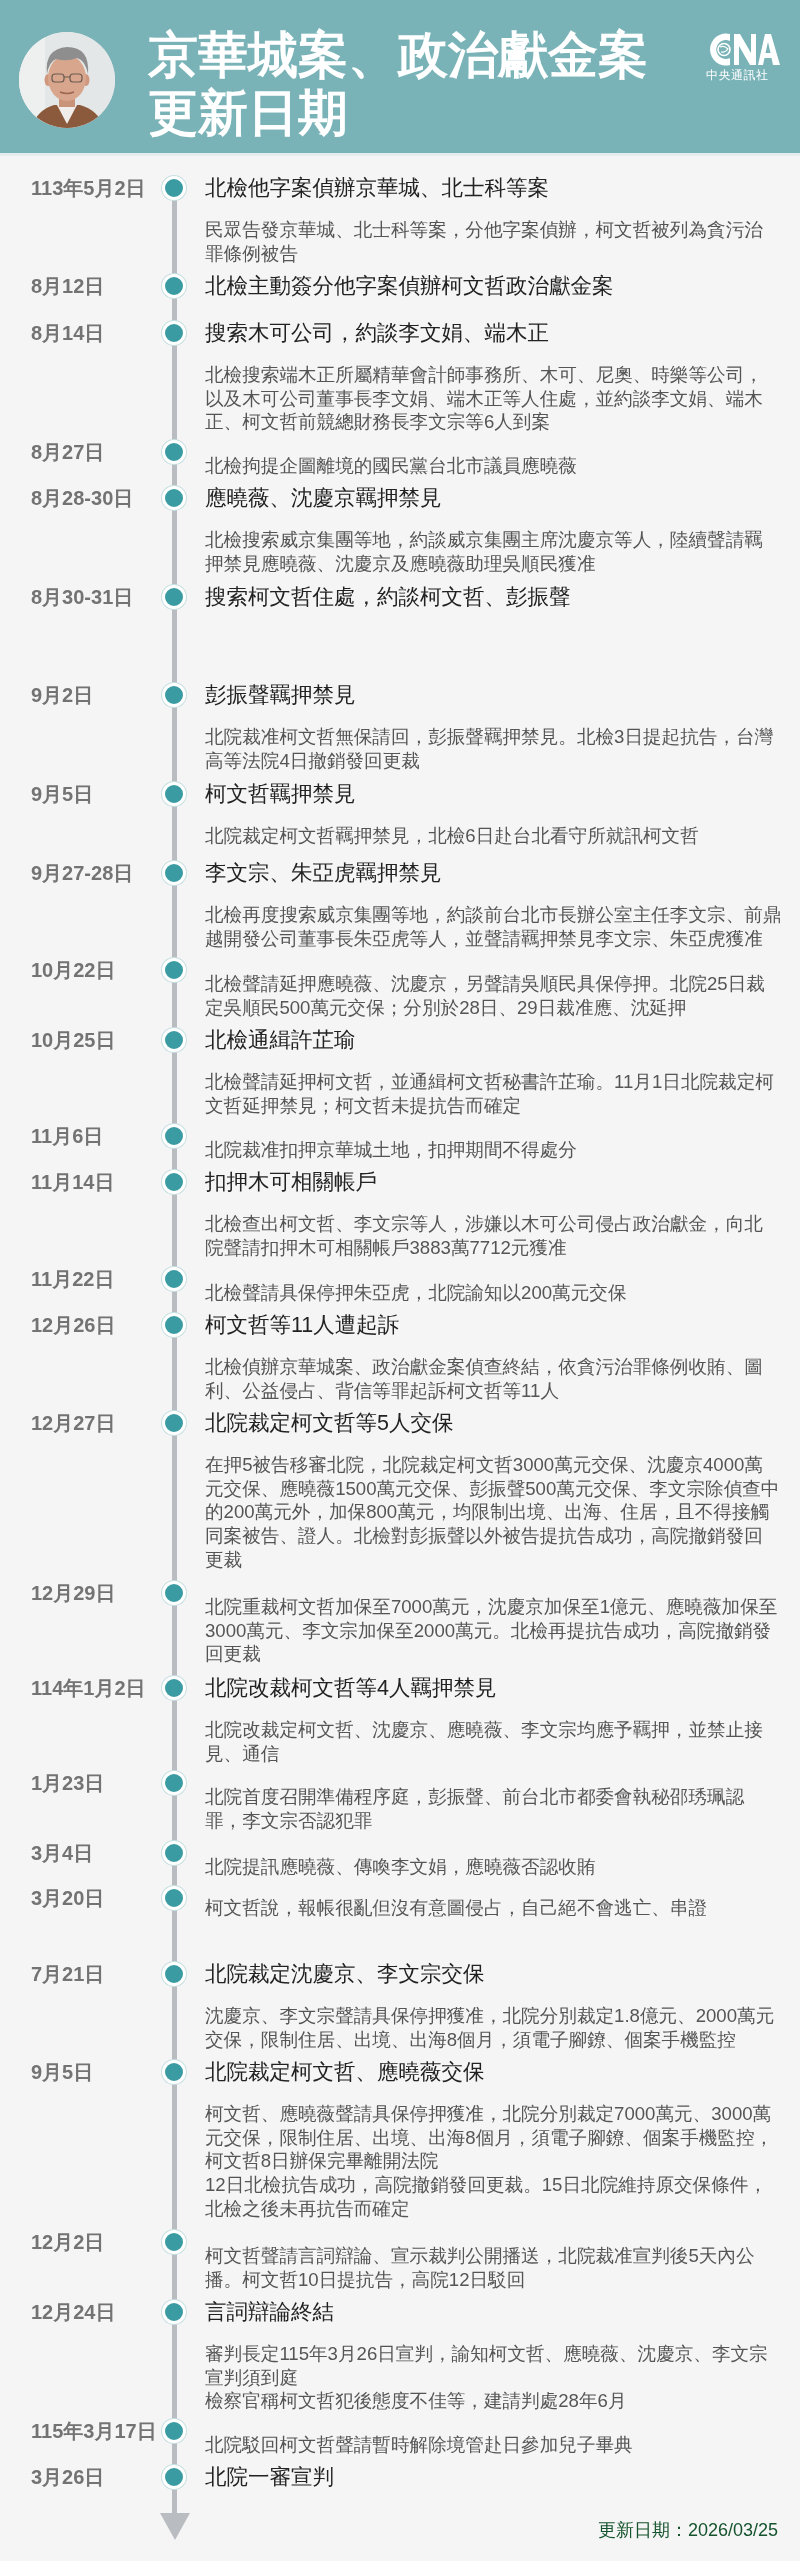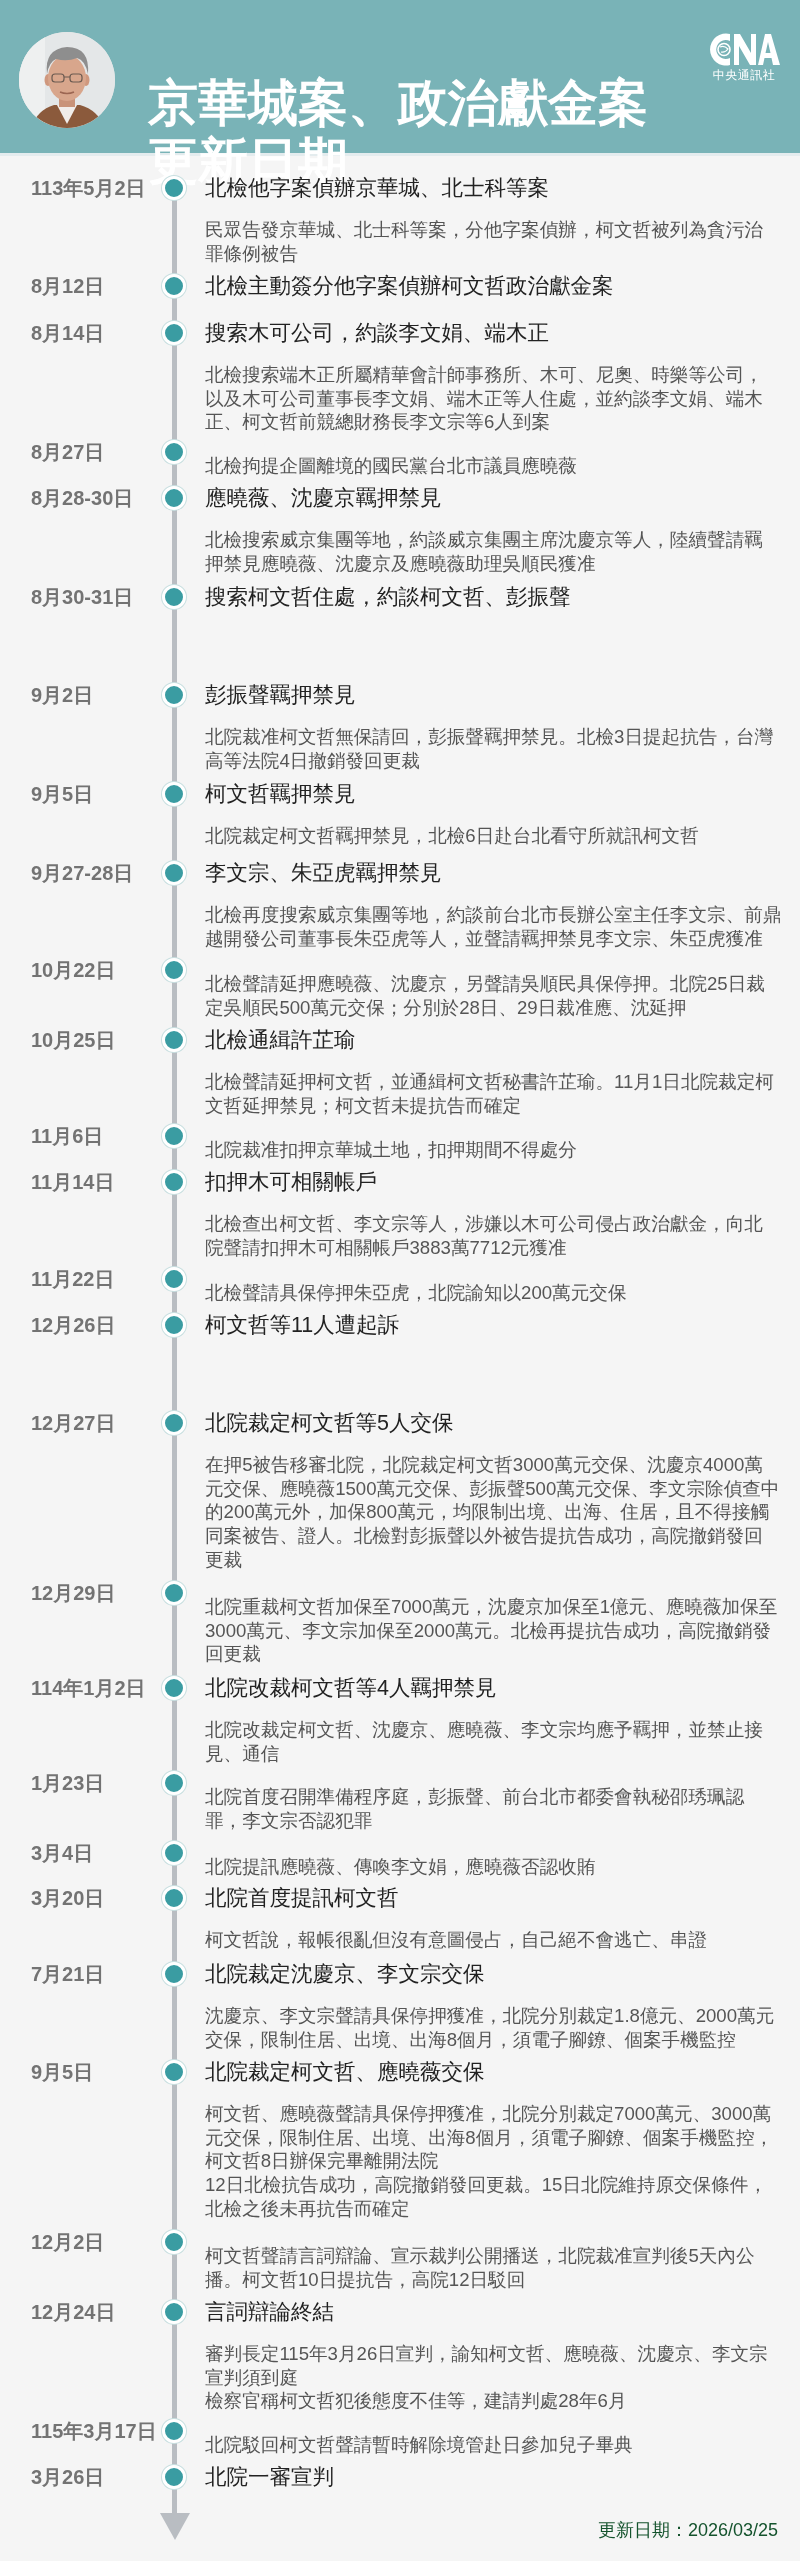--- a/index.html
+++ b/index.html
@@ -12,27 +12,27 @@
       position: absolute; left: 0; top: 0; width: 800px; height: 153px;
       background: #79B3B7; box-shadow: 0 3px 0 #E4ECEE;
     }
     .avatar {
       position: absolute; left: 19px; top: 32px; width: 96px; height: 96px;
       border-radius: 50%; overflow: hidden; background: #E4E7E8;
     }
     .avatar svg { display: block; }
     .htitle {
       position: absolute; left: 148px; top: 26px; color: #fff;
-      font-size: 50px; font-weight: bold; line-height: 58px; white-space: nowrap; margin-top: 48px;
+      font-size: 50px; font-weight: bold; line-height: 58px; white-space: nowrap;
     }
     .htitle div { display: block; }
     .logo { position: absolute; left: 706px; top: 31px; width: 76px; }
     .logo svg { display: block; }
     .logo-name {
-      display: block; text-align: center; color: #fff; font-size: 12px;
+      display: block; color: #fff; font-size: 12px;
       line-height: 14px; margin-top: 1px; letter-spacing: 0.5px; white-space: nowrap;
     }
     .tl-line {
       position: absolute; left: 172px; top: 188px; width: 5px; height: 2327px;
       background: #B9BDC2;
     }
     .tl-arrow {
       position: absolute; left: 159.5px; top: 2513px; width: 0; height: 0;
       border-left: 15px solid transparent; border-right: 15px solid transparent;
       border-top: 27px solid #B9BDC2;
@@ -230,20 +230,22 @@
   <div class="body">
     <div class="desc solo">北檢聲請具保停押朱亞虎，北院諭知以200萬元交保</div>
   </div>
 </div>
 
 <div class="ev" style="top:1309px">
   <span class="date">12月26日</span>
   <span class="dot"></span>
   <div class="body">
     <div class="etitle">柯文哲等11人遭起訴</div>
+    <div class="desc">北檢偵辦京華城案、政治獻金案偵查終結，依貪污治罪條例收賄、圖
+利、公益侵占、背信等罪起訴柯文哲等11人</div>
   </div>
 </div>
 
 <div class="ev" style="top:1407px">
   <span class="date">12月27日</span>
   <span class="dot"></span>
   <div class="body">
     <div class="etitle">北院裁定柯文哲等5人交保</div>
     <div class="desc">在押5被告移審北院，北院裁定柯文哲3000萬元交保、沈慶京4000萬
 元交保、應曉薇1500萬元交保、彭振聲500萬元交保、李文宗除偵查中
@@ -287,21 +289,20 @@
   <span class="dot"></span>
   <div class="body">
     <div class="desc solo">北院提訊應曉薇、傳喚李文娟，應曉薇否認收賄</div>
   </div>
 </div>
 
 <div class="ev" style="top:1882px">
   <span class="date">3月20日</span>
   <span class="dot"></span>
   <div class="body">
-    <div class="etitle">北院首度提訊柯文哲</div>
     <div class="desc">柯文哲說，報帳很亂但沒有意圖侵占，自己絕不會逃亡、串證</div>
   </div>
 </div>
 
 <div class="ev" style="top:1958px">
   <span class="date">7月21日</span>
   <span class="dot"></span>
   <div class="body">
     <div class="etitle">北院裁定沈慶京、李文宗交保</div>
     <div class="desc">沈慶京、李文宗聲請具保停押獲准，北院分別裁定1.8億元、2000萬元

